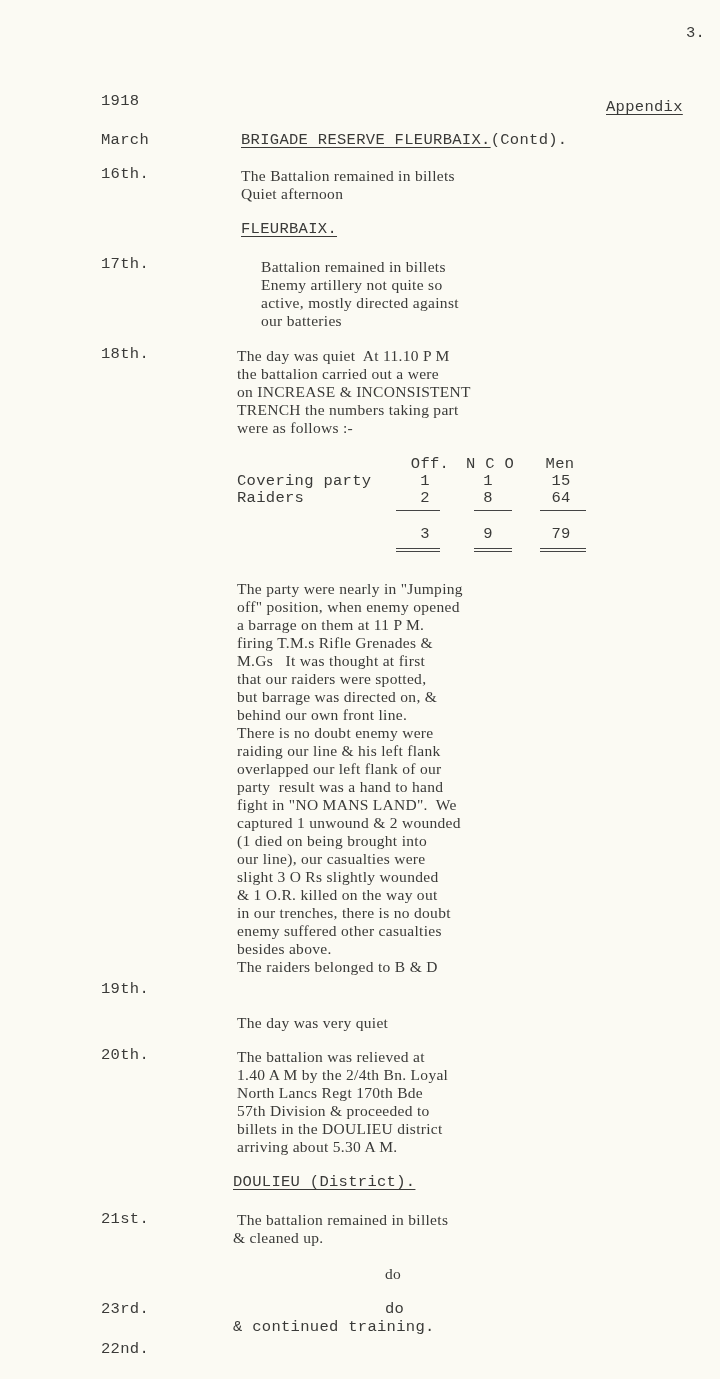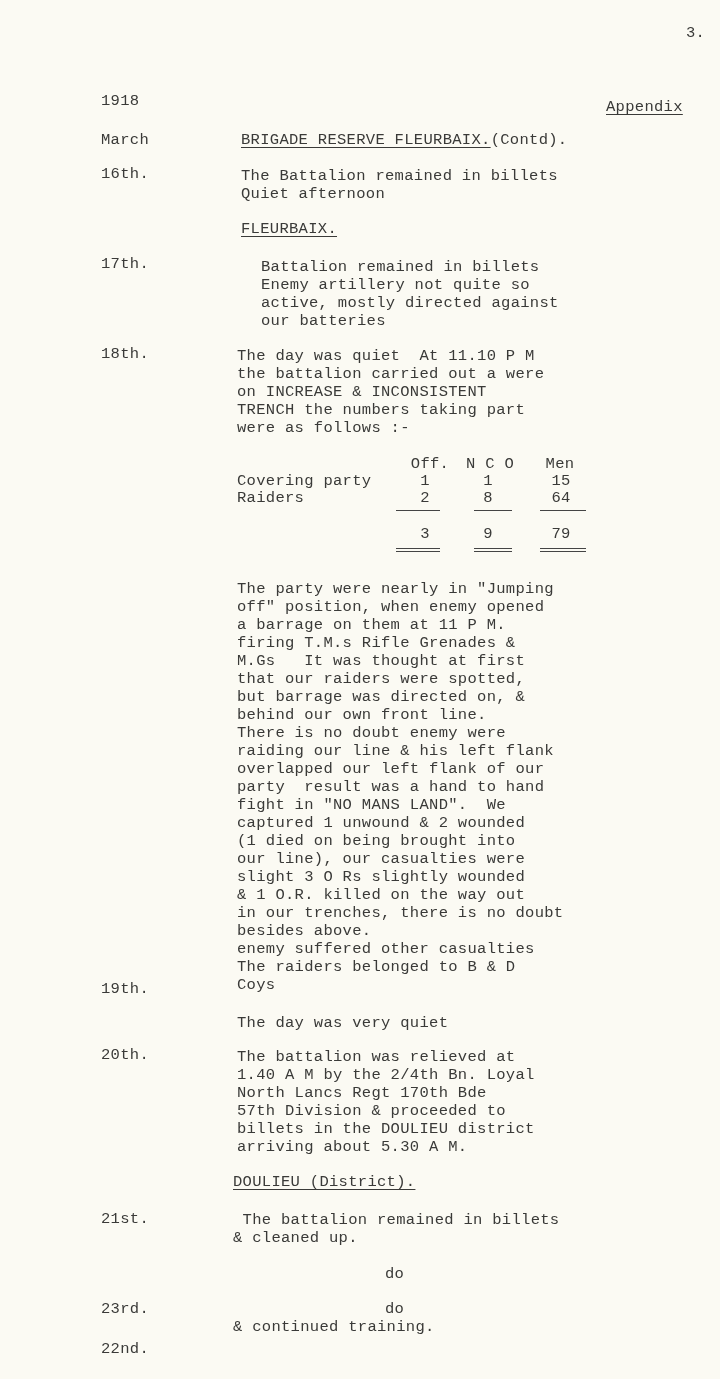--- a/index.html
+++ b/index.html
@@ -10,21 +10,21 @@
       font-family: "Liberation Mono", "DejaVu Sans Mono", monospace;
       color: #3a3a38;
       font-size: 15.5px;
       line-height: 18px;
       letter-spacing: 0.3px;
     }
     .abs { position: absolute; white-space: pre; }
     .u { text-decoration: underline; text-decoration-thickness: 1px; text-underline-offset: 3px; }
     .line { display: block; white-space: pre; }
     .date { position: absolute; left: 101px; font-family: Liberation Mono, monospace; }
-    .body { position: absolute; left: 237px; }
+    .body { position: absolute; left: 237px; font-family: Liberation Serif, serif; }
     .tbl { position: absolute; }
     .cell { position: absolute; text-align: center; }
     .ul1 { position:absolute; height:0; border-top: 1px solid #444; }
     .ul2 { position:absolute; height:2px; border-top: 1px solid #444; border-bottom: 1px solid #444; }
   </style>
 </head>
 <body>
 
 <div class="abs" style="left:686px; top:24px;">3.</div>
 
@@ -100,24 +100,23 @@
   <span class="line">raiding our line &amp; his left flank</span>
   <span class="line">overlapped our left flank of our</span>
   <span class="line">party  result was a hand to hand</span>
   <span class="line">fight in "NO MANS LAND".  We</span>
   <span class="line">captured 1 unwound &amp; 2 wounded</span>
   <span class="line">(1 died on being brought into</span>
   <span class="line">our line), our casualties were</span>
   <span class="line">slight 3 O Rs slightly wounded</span>
   <span class="line">&amp; 1 O.R. killed on the way out</span>
   <span class="line">in our trenches, there is no doubt</span>
+  <span class="line">enemy suffered other casualties</span>
   <span class="line">besides above.</span>
-  <span class="line">enemy suffered other casualties</span>
   <span class="line">The raiders belonged to B &amp; D</span>
-  <span class="line">Coys</span>
 </div>
 
 <div class="date" style="top:980px;">19th.</div>
 <div class="body" style="top:1014px;">
   <span class="line">The day was very quiet</span>
 </div>
 
 <div class="date" style="top:1046px;">20th.</div>
 <div class="body" style="top:1048px;">
   <span class="line">The battalion was relieved at</span>

